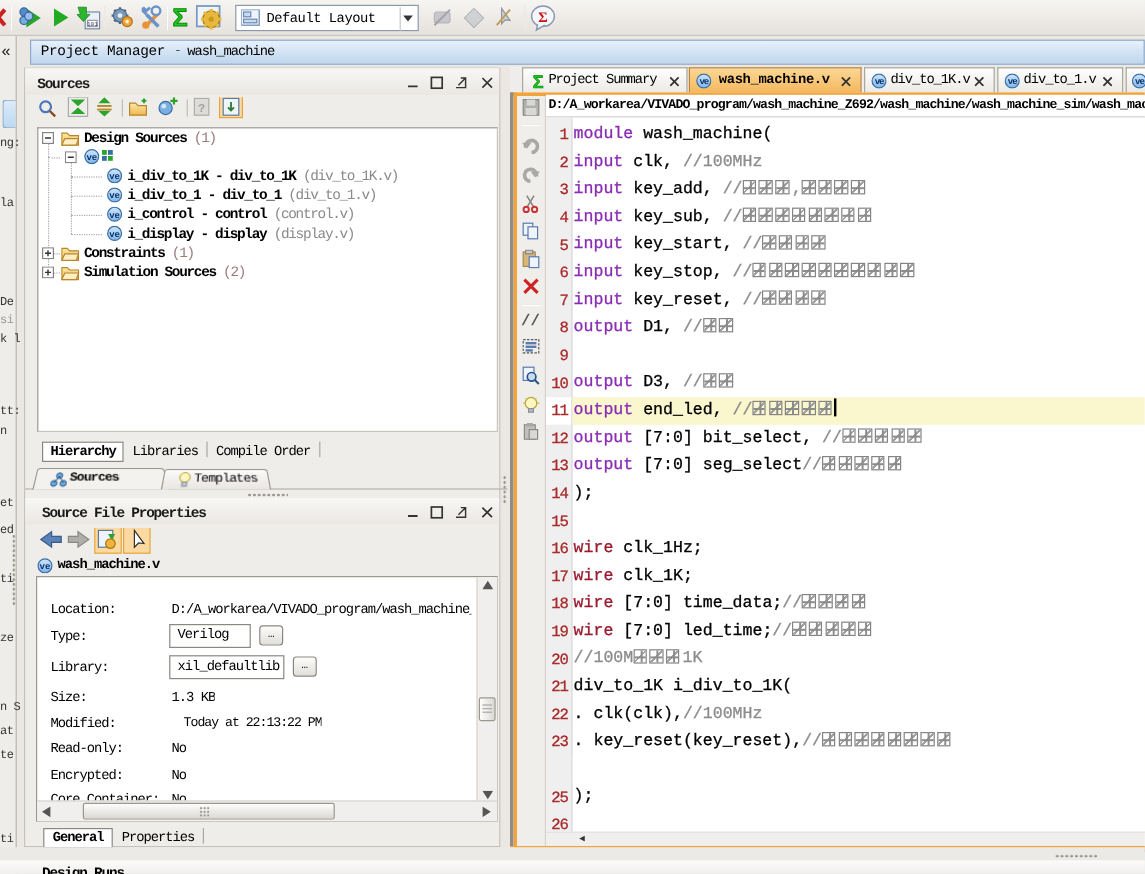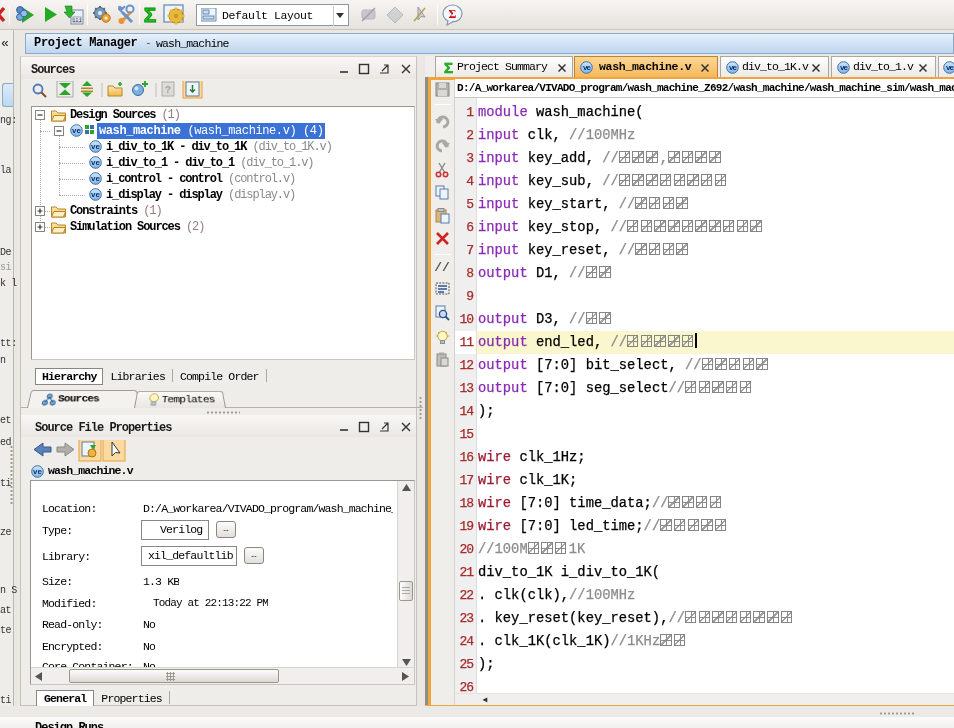--- a/index.html
+++ b/index.html
@@ -169,21 +169,21 @@
 <div class="frag" style="left:0;top:448px;color:#333">ti</div>
 <div class="frag" style="left:0;top:497px;color:#333">ze</div>
 <div class="frag" style="left:0;top:555px;color:#333">n S</div>
 <div class="frag" style="left:0;top:575px;color:#333">at</div>
 <div class="frag" style="left:0;top:595px;color:#333">te</div>
 <div class="frag" style="left:0;top:665px;color:#333">ti</div>
 <div class="frag" style="left:0;top:682px;color:#333">tr</div>
 <div class="dots-v" style="left:10px;top:415px;height:60px"></div>
   </div>
 <div id="pmbar">
-    <span style="position:absolute;left:8px;font-size:12px;font-weight:bold;letter-spacing:-0.3px">Project Manager</span>
+    <span style="position:absolute;left:8px;font-size:12px;font-weight:normal;letter-spacing:-0.3px">Project Manager</span>
     <span style="position:absolute;left:119px;color:#555">-</span>
     <span style="position:absolute;left:130px;font-size:11.5px;letter-spacing:-0.85px">wash_machine</span>
   </div>
 
 <div id="leftcol">
     <div class="abs" style="left:0;top:0;width:395px;height:22px;background:linear-gradient(#f8f7f5,#eae7e3)"></div>
 <div class="abs" style="left:0;top:358px;width:395px;height:22px;background:linear-gradient(#f8f7f5,#eae7e3)"></div>
 <div class="panel-title abs" style="left:10px;top:6px">Sources</div>
 <svg class="abs" style="left:317px;top:6px" width="75" height="12">
 <path d="M2 9 h8" stroke="#333" stroke-width="1.6"></path>
@@ -253,21 +253,20 @@
       <svg class="abs" style="left:39px;top:18px" width="13" height="13">
         <circle cx="6.5" cy="6.5" r="5.8" fill="url(#veg)" stroke="#3a6ea5"></circle>
         <text x="6.5" y="9.3" font-size="7.5" font-weight="bold" fill="#08306a" text-anchor="middle">ve</text>
       </svg>
       <svg class="abs" style="left:54px;top:19px" width="10" height="11">
         <rect x="0" y="0" width="4" height="4" fill="#2aa52a"></rect>
         <rect x="5" y="0" width="4" height="4" fill="#3a6ea5"></rect>
         <rect x="0" y="5" width="4" height="4" fill="#3a6ea5"></rect>
         <rect x="5" y="5" width="4" height="4" fill="#2aa52a"></rect>
       </svg>
-      <div class="trow sel" style="left:66px;top:17px;padding:0 2px"><b>wash_machine</b> (wash_machine.v) (4)</div>
       <svg class="abs" style="left:58px;top:34px" width="13" height="13">
         <circle cx="6.5" cy="6.5" r="5.8" fill="url(#veg)" stroke="#3a6ea5"></circle>
         <text x="6.5" y="9.3" font-size="7.5" font-weight="bold" fill="#08306a" text-anchor="middle">ve</text>
       </svg>
       <div class="trow" style="left:73px;top:33px;padding:0 2px"><b>i_div_to_1K - div_to_1K</b><span class="gray"> (div_to_1K.v)</span></div>
       <svg class="abs" style="left:58px;top:50px" width="13" height="13">
         <circle cx="6.5" cy="6.5" r="5.8" fill="url(#veg)" stroke="#3a6ea5"></circle>
         <text x="6.5" y="9.3" font-size="7.5" font-weight="bold" fill="#08306a" text-anchor="middle">ve</text>
       </svg>
       <div class="trow" style="left:73px;top:49px;padding:0 2px"><b>i_div_to_1 - div_to_1</b><span class="gray"> (div_to_1.v)</span></div>
@@ -347,21 +346,21 @@
       <circle cx="6.5" cy="6.5" r="5.8" fill="url(#veg)" stroke="#3a6ea5"></circle>
       <text x="6.5" y="9.3" font-size="7.5" font-weight="bold" fill="#08306a" text-anchor="middle">ve</text>
     </svg>
 <div class="abs" style="left:27px;top:407px;font-size:11.5px;letter-spacing:-0.85px;font-weight:bold">wash_machine.v</div>
 <div class="whitebox" style="left:9px;top:423px;width:385px;height:205px"></div>
 <div class="abs" style="left:9px;top:423px;width:385px;height:204px;overflow:hidden">
       <div class="abs" style="left:-9px;top:-423px;width:396px;height:728px">
         <div class="abs" style="left:21px;top:445px;font-size:11.5px;letter-spacing:-0.85px;white-space:pre">Location:</div>
         <div class="abs" style="left:122px;top:445px;font-size:11.5px;letter-spacing:-0.85px;white-space:pre;max-width:250px;overflow:hidden">D:/A_workarea/VIVADO_program/wash_machine_Z692/was</div>
         <div class="abs" style="left:21px;top:467px;font-size:11.5px;letter-spacing:-0.85px;white-space:pre">Type:</div>
-        <div class="abs" style="left:120px;top:463px;width:68px;height:20px;background:#fff;border:1px solid #8a8780;font-size:11.5px;letter-spacing:-0.85px;line-height:18px;padding-left:18px">Verilog</div>
+        <div class="abs" style="left:120px;top:463px;width:68px;height:20px;background:#fff;border:1px solid #8a8780;font-size:11.5px;letter-spacing:-0.85px;line-height:18px;padding-left:6px">Verilog</div>
         <div class="abs" style="left:195px;top:464px;width:20px;height:17px;background:linear-gradient(#fcfcfb,#e2dfda);border:1px solid #8a8780;border-radius:3px;font-size:9px;text-align:center;line-height:15px">…</div>
         <div class="abs" style="left:21px;top:493px;font-size:11.5px;letter-spacing:-0.85px;white-space:pre">Library:</div>
         <div class="abs" style="left:120px;top:489px;width:96px;height:20px;background:#fff;border:1px solid #8a8780;font-size:11.5px;letter-spacing:-0.85px;line-height:18px;padding-left:6px">xil_defaultlib</div>
         <div class="abs" style="left:223px;top:490px;width:20px;height:17px;background:linear-gradient(#fcfcfb,#e2dfda);border:1px solid #8a8780;border-radius:3px;font-size:9px;text-align:center;line-height:15px">…</div>
         <div class="abs" style="left:21px;top:518px;font-size:11.5px;letter-spacing:-0.85px;white-space:pre">Size:</div>
         <div class="abs" style="left:122px;top:518px;font-size:11.5px;letter-spacing:-0.85px;white-space:pre;max-width:250px;overflow:hidden">1.3 KB</div>
         <div class="abs" style="left:21px;top:540px;font-size:11.5px;letter-spacing:-0.85px;white-space:pre">Modified:</div>
         <div class="abs" style="left:132px;top:540px;font-size:11px;letter-spacing:-0.85px;white-space:pre;max-width:250px;overflow:hidden">Today at 22:13:22 PM</div>
         <div class="abs" style="left:21px;top:561px;font-size:11.5px;letter-spacing:-0.85px;white-space:pre">Read-only:</div>
         <div class="abs" style="left:122px;top:561px;font-size:11.5px;letter-spacing:-0.85px;white-space:pre;max-width:250px;overflow:hidden">No</div>
@@ -526,21 +525,20 @@
 <div class="cl" style="top:302px"><span class="ln">14</span><span class="ct">);</span></div>
 <div class="cl" style="top:325px"><span class="ln">15</span><span class="ct"></span></div>
 <div class="cl" style="top:348px"><span class="ln">16</span><span class="ct"><span class="w">wire</span> clk_1Hz;</span></div>
 <div class="cl" style="top:371px"><span class="ln">17</span><span class="ct"><span class="w">wire</span> clk_1K;</span></div>
 <div class="cl" style="top:394px"><span class="ln">18</span><span class="ct"><span class="w">wire</span> [7:0] time_data;<span class="c">//<i class="cj"></i><i class="cj"></i><i class="cj"></i><i class="cj"></i></span></span></div>
 <div class="cl" style="top:417px"><span class="ln">19</span><span class="ct"><span class="w">wire</span> [7:0] led_time;<span class="c">//<i class="cj"></i><i class="cj"></i><i class="cj"></i><i class="cj"></i><i class="cj"></i></span></span></div>
 <div class="cl" style="top:440px"><span class="ln">20</span><span class="ct"><span class="c">//100M<i class="cj"></i><i class="cj"></i><i class="cj"></i>1K</span></span></div>
 <div class="cl" style="top:463px"><span class="ln">21</span><span class="ct">div_to_1K i_div_to_1K(</span></div>
 <div class="cl" style="top:486px"><span class="ln">22</span><span class="ct">. clk(clk),<span class="c">//100MHz</span></span></div>
 <div class="cl" style="top:509px"><span class="ln">23</span><span class="ct">. key_reset(key_reset),<span class="c">//<i class="cj"></i><i class="cj"></i><i class="cj"></i><i class="cj"></i><i class="cj"></i><i class="cj"></i><i class="cj"></i><i class="cj"></i></span></span></div>
-<div class="cl" style="top:532px"><span class="ln">24</span><span class="ct">. clk_1K(clk_1K)<span class="c">//1KHz<i class="cj"></i><i class="cj"></i></span></span></div>
 <div class="cl" style="top:555px"><span class="ln">25</span><span class="ct">);</span></div>
 <div class="cl" style="top:578px"><span class="ln">26</span><span class="ct"></span></div>
 </div>
 <div id="hscroll">
       <span style="position:absolute;left:24px;top:1px;width:12px;height:10px;font-size:8px;line-height:10px;text-align:center;color:#333">◀</span>
     </div>
 <div id="bframe"></div>
 <div id="dframe"></div>
 </div>
 

